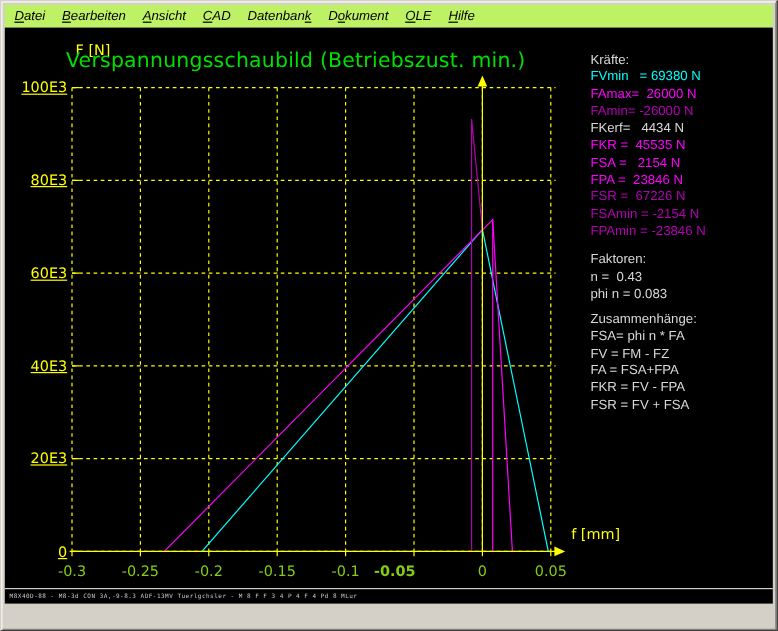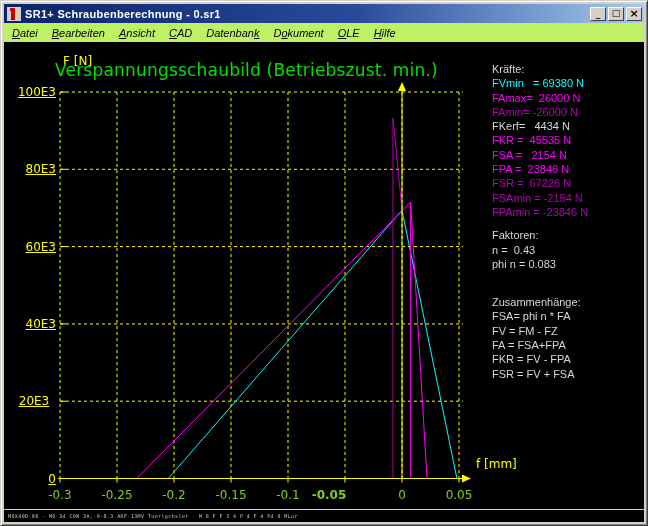--- a/index.html
+++ b/index.html
@@ -25,48 +25,29 @@
     font-family:"DejaVu Sans",sans-serif;}
   .client svg{position:absolute;left:0;top:0;}
   .lbl{position:absolute;color:#ffff00;font-size:12px;white-space:nowrap;}
   .chart-title{position:absolute;left:51px;top:18px;font-size:17px;white-space:nowrap;letter-spacing:.2px;}
   .xlab{position:absolute;top:446px;transform:translateX(-50%);font-size:12px;color:#84cc16;}
   .ylab{position:absolute;left:8px;width:44px;text-align:right;font-size:12px;color:#ffff00;text-decoration:underline;}
   .info-panel{position:absolute;left:488px;top:20px;font-family:"Liberation Sans",sans-serif;
     font-size:11px;line-height:14.3px;white-space:pre;}
   .info-block{margin:0;}
   .info-block+.info-block{margin-top:9px;}
-  .info-block:last-child{margin-top:24px;}
+  .info-block:last-child{margin-top:7px;}
   .statusbar{height:13px;background:#000;border-top:1px solid #d4d0c8;color:#c8c8c8;
     font:5px/12px "DejaVu Sans Mono",monospace;padding:0 4px;overflow:hidden;
     box-sizing:border-box;white-space:nowrap;letter-spacing:.4px;}
 </style>
 </head>
 <body>
 
 <div class="window">
-  <div class="titlebar">
-    <svg class="app-icon" viewBox="0 0 14 14">
-      <rect x="0" y="0" width="14" height="14" fill="#d4d0c8"></rect>
-      <rect x="4" y="1" width="4" height="11" fill="#cc0000"></rect>
-      <rect x="3" y="1" width="6" height="3" fill="#cc0000"></rect>
-      <rect x="8" y="1" width="1.2" height="11" fill="#ffff00"></rect>
-      <rect x="4" y="12" width="4" height="1" fill="#880000"></rect>
-    </svg>
-    <div class="title-text">SR1+  Schraubenberechnung  -  0.sr1</div>
-    <div class="tb-btn">
-        <span>_</span>
-      </div>
-    <div class="tb-btn max">
-        <span>□</span>
-      </div>
-    <div class="tb-btn close">
-        <span>×</span>
-      </div>
-  </div>
 
   <div class="menubar">
       <span class="menu-item"><u>D</u>atei</span>
       <span class="menu-item"><u>B</u>earbeiten</span>
       <span class="menu-item"><u>A</u>nsicht</span>
       <span class="menu-item"><u>C</u>AD</span>
       <span class="menu-item">Datenban<u>k</u></span>
       <span class="menu-item">D<u>o</u>kument</span>
       <span class="menu-item"><u>O</u>LE</span>
       <span class="menu-item"><u>H</u>ilfe</span>
@@ -117,21 +98,21 @@
     <div class="info-panel" id="info-panel"><div class="info-block"><div style="color: rgb(216, 216, 216);">Kräfte:</div><div style="color: rgb(0, 255, 255);">FVmin   = 69380 N</div><div style="color: rgb(255, 0, 255);">FAmax=  26000 N</div><div style="color: rgb(180, 0, 180);">FAmin= -26000 N</div><div style="color: rgb(216, 216, 216);">FKerf=   4434 N</div><div style="color: rgb(255, 0, 255);">FKR =  45535 N</div><div style="color: rgb(255, 0, 255);">FSA =   2154 N</div><div style="color: rgb(255, 0, 255);">FPA =  23846 N</div><div style="color: rgb(180, 0, 180);">FSR =  67226 N</div><div style="color: rgb(180, 0, 180);">FSAmin = -2154 N</div><div style="color: rgb(180, 0, 180);">FPAmin = -23846 N</div></div><div class="info-block"><div style="color: rgb(216, 216, 216);">Faktoren:</div><div style="color: rgb(216, 216, 216);">n =  0.43</div><div style="color: rgb(216, 216, 216);">phi n = 0.083</div></div><div class="info-block"><div style="color: rgb(216, 216, 216);">Zusammenhänge:</div><div style="color: rgb(216, 216, 216);">FSA= phi n * FA</div><div style="color: rgb(216, 216, 216);">FV = FM - FZ</div><div style="color: rgb(216, 216, 216);">FA = FSA+FPA</div><div style="color: rgb(216, 216, 216);">FKR = FV - FPA</div><div style="color: rgb(216, 216, 216);">FSR = FV + FSA</div></div></div>
   <div class="xlab" style="left: 56px;">-0.3</div>
       <div class="xlab" style="left: 113px;">-0.25</div>
       <div class="xlab" style="left: 170px;">-0.2</div>
       <div class="xlab" style="left: 227px;">-0.15</div>
       <div class="xlab" style="left: 284px;">-0.1</div>
       <div class="xlab" style="left: 325px; font-weight: bold;">-0.05</div>
       <div class="xlab" style="left: 398px;">0</div>
       <div class="xlab" style="left: 455px;">0.05</div>
       <div class="ylab" style="top: 429.5px;">0</div>
-      <div class="ylab" style="top: 352.2px; text-align: center;">20E3</div>
+      <div class="ylab" style="top: 352.2px;">20E3</div>
       <div class="ylab" style="top: 274.9px;">40E3</div>
       <div class="ylab" style="top: 197.6px;">60E3</div>
       <div class="ylab" style="top: 120.3px;">80E3</div>
       <div class="ylab" style="top: 43px;">100E3</div>
     </div>
 
   <div class="statusbar">M8X40D-88 - M8-3d CON 3A,-9-8.3 ADF-13MV Tuerlgchsler - M 8 F F 3 4 P 4 F 4 Pd 8 MLur</div>
 </div>
 
 </body></html>

